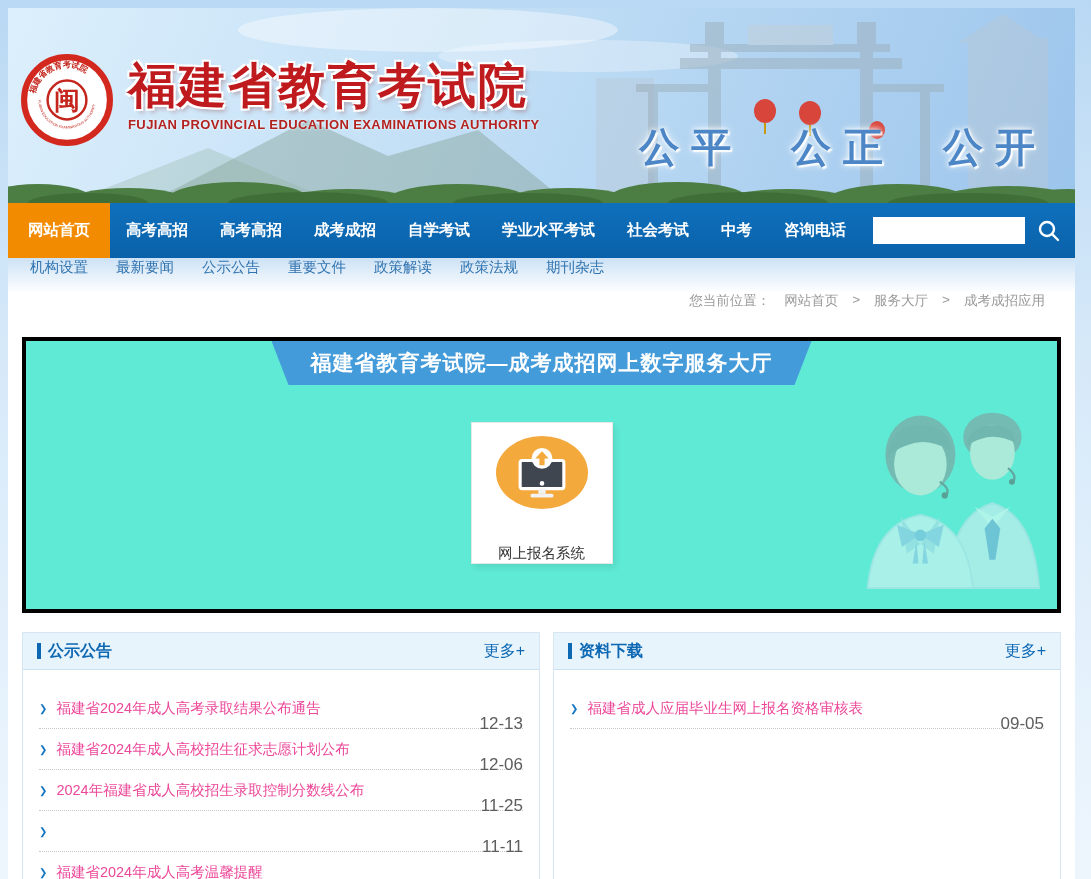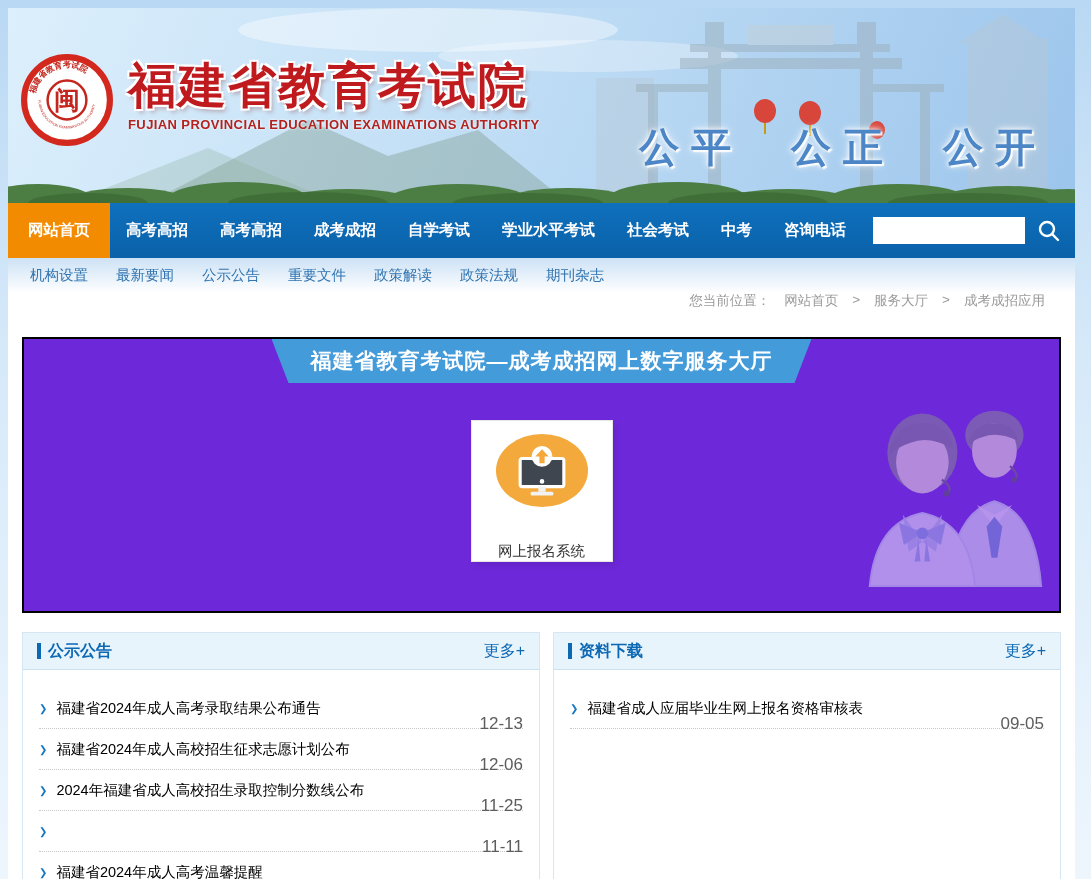--- a/index.html
+++ b/index.html
@@ -44,36 +44,36 @@
     white-space: nowrap;
   }
   .main-nav .tab.active { background: #f28b00; padding: 0 20px; }
   .search-wrap { margin-left: auto; display: flex; align-items: center; padding-right: 14px; }
   .search-input { width: 152px; height: 27px; border: none; outline: none; padding: 0 8px; font-size: 13px; background: #fff; }
   .search-btn { background: transparent; border: none; cursor: pointer; margin-left: 12px; display: flex; align-items: center; }
 
   
   .sub-nav {
     height: 34px; background: linear-gradient(#cde2f5, #fdfeff);
-    display: flex; align-items: center; padding-left: 22px; gap: 28px;
+    display: flex; padding-left: 22px; gap: 28px;
   }
   .sub-nav a { color: #3174b0; font-size: 14.5px; text-decoration: none; cursor: pointer; white-space: nowrap; }
 
   
   .breadcrumb {
     height: 45px; background: #fff; display: flex; align-items: flex-start; justify-content: flex-end;
     padding-right: 30px; font-size: 13.5px; color: #9a9a9a; gap: 14px;
   }
   .breadcrumb a { color: #9a9a9a; text-decoration: none; cursor: pointer; }
   .breadcrumb .sep { color: #9a9a9a; }
 
   
   .hall-panel {
     position: relative; margin: 0 14px; height: 276px;
-    background: #6d28d9; border: 2px solid #000000;
+    background: #5eead4; border: 4px solid #000000;
   }
   .hall-banner {
     position: absolute; top: 0; left: 50%; transform: translateX(-50%);
     width: 540px; height: 44px; background: #449bda;
     clip-path: polygon(0 0, 100% 0, calc(100% - 17px) 100%, 17px 100%);
     color: #fff; font-size: 21px; font-weight: 700; letter-spacing: 1px;
     display: flex; align-items: center; justify-content: center; white-space: nowrap;
   }
   .service-card {
     position: absolute; top: 81px; left: 50%; transform: translateX(-50%);
@@ -101,21 +101,21 @@
     font-size: 16px; font-weight: 700; color: #0d68b4;
     border-left: 4px solid #0d68b4; padding-left: 7px; line-height: 16px;
   }
   .more-link { font-size: 16px; color: #0d68b4; text-decoration: none; cursor: pointer; }
   .sec-list { list-style: none; padding: 18px 16px 0 16px; }
   .row {
     height: 41px; display: flex; align-items: center;
     border-bottom: 1px dotted #c8c8c8;
   }
   .row .mk { color: #1576c2; font-size: 10px; margin-right: 9px; flex: none; }
-  .row a { color: #000000; font-size: 14.5px; text-decoration: none; cursor: pointer; white-space: nowrap; overflow: hidden; text-overflow: ellipsis; }
+  .row a { color: #ec4899; font-size: 14.5px; text-decoration: none; cursor: pointer; white-space: nowrap; overflow: hidden; text-overflow: ellipsis; }
   .row .date { margin-left: auto; color: #5d5d5d; font-size: 17px; padding-left: 10px; flex: none; margin-top: 32px; }
 </style>
 </head>
 <body>
 
 <div class="container">
 
   <header class="site-header">
     <svg class="scenery" viewBox="0 0 1067 195" preserveAspectRatio="none">
       <ellipse cx="420" cy="22" rx="190" ry="22" fill="#ffffff" opacity="0.40"></ellipse>

